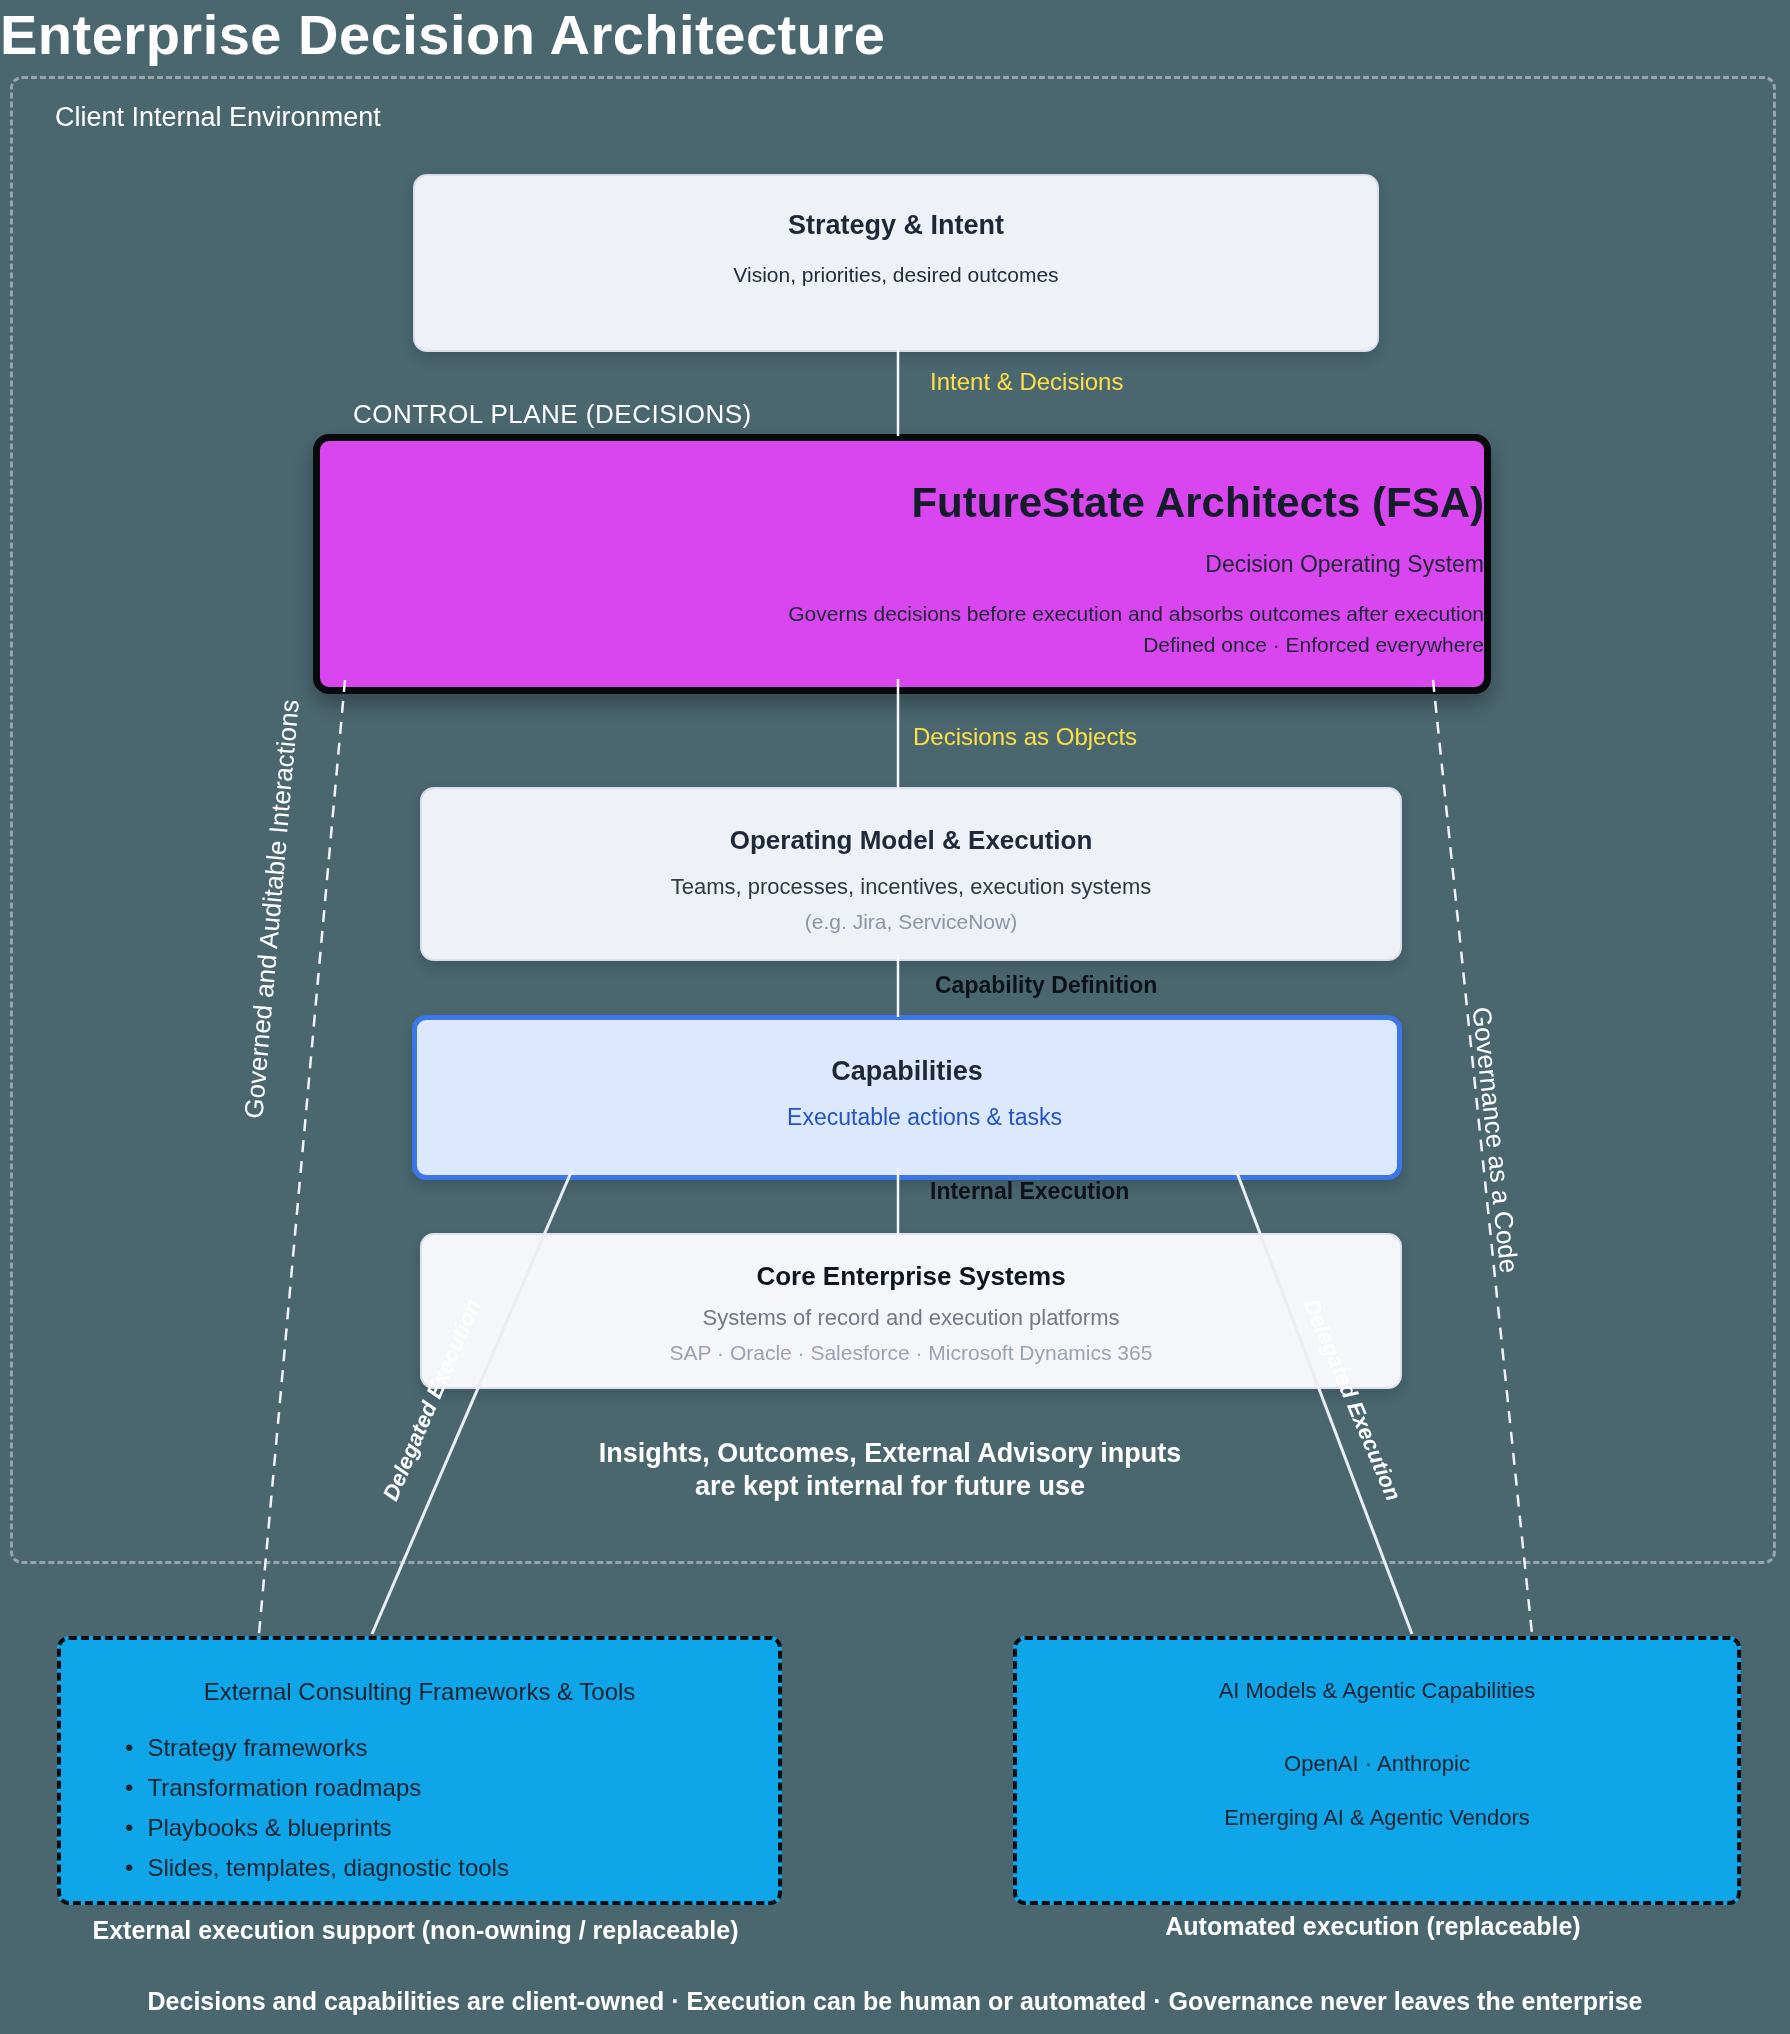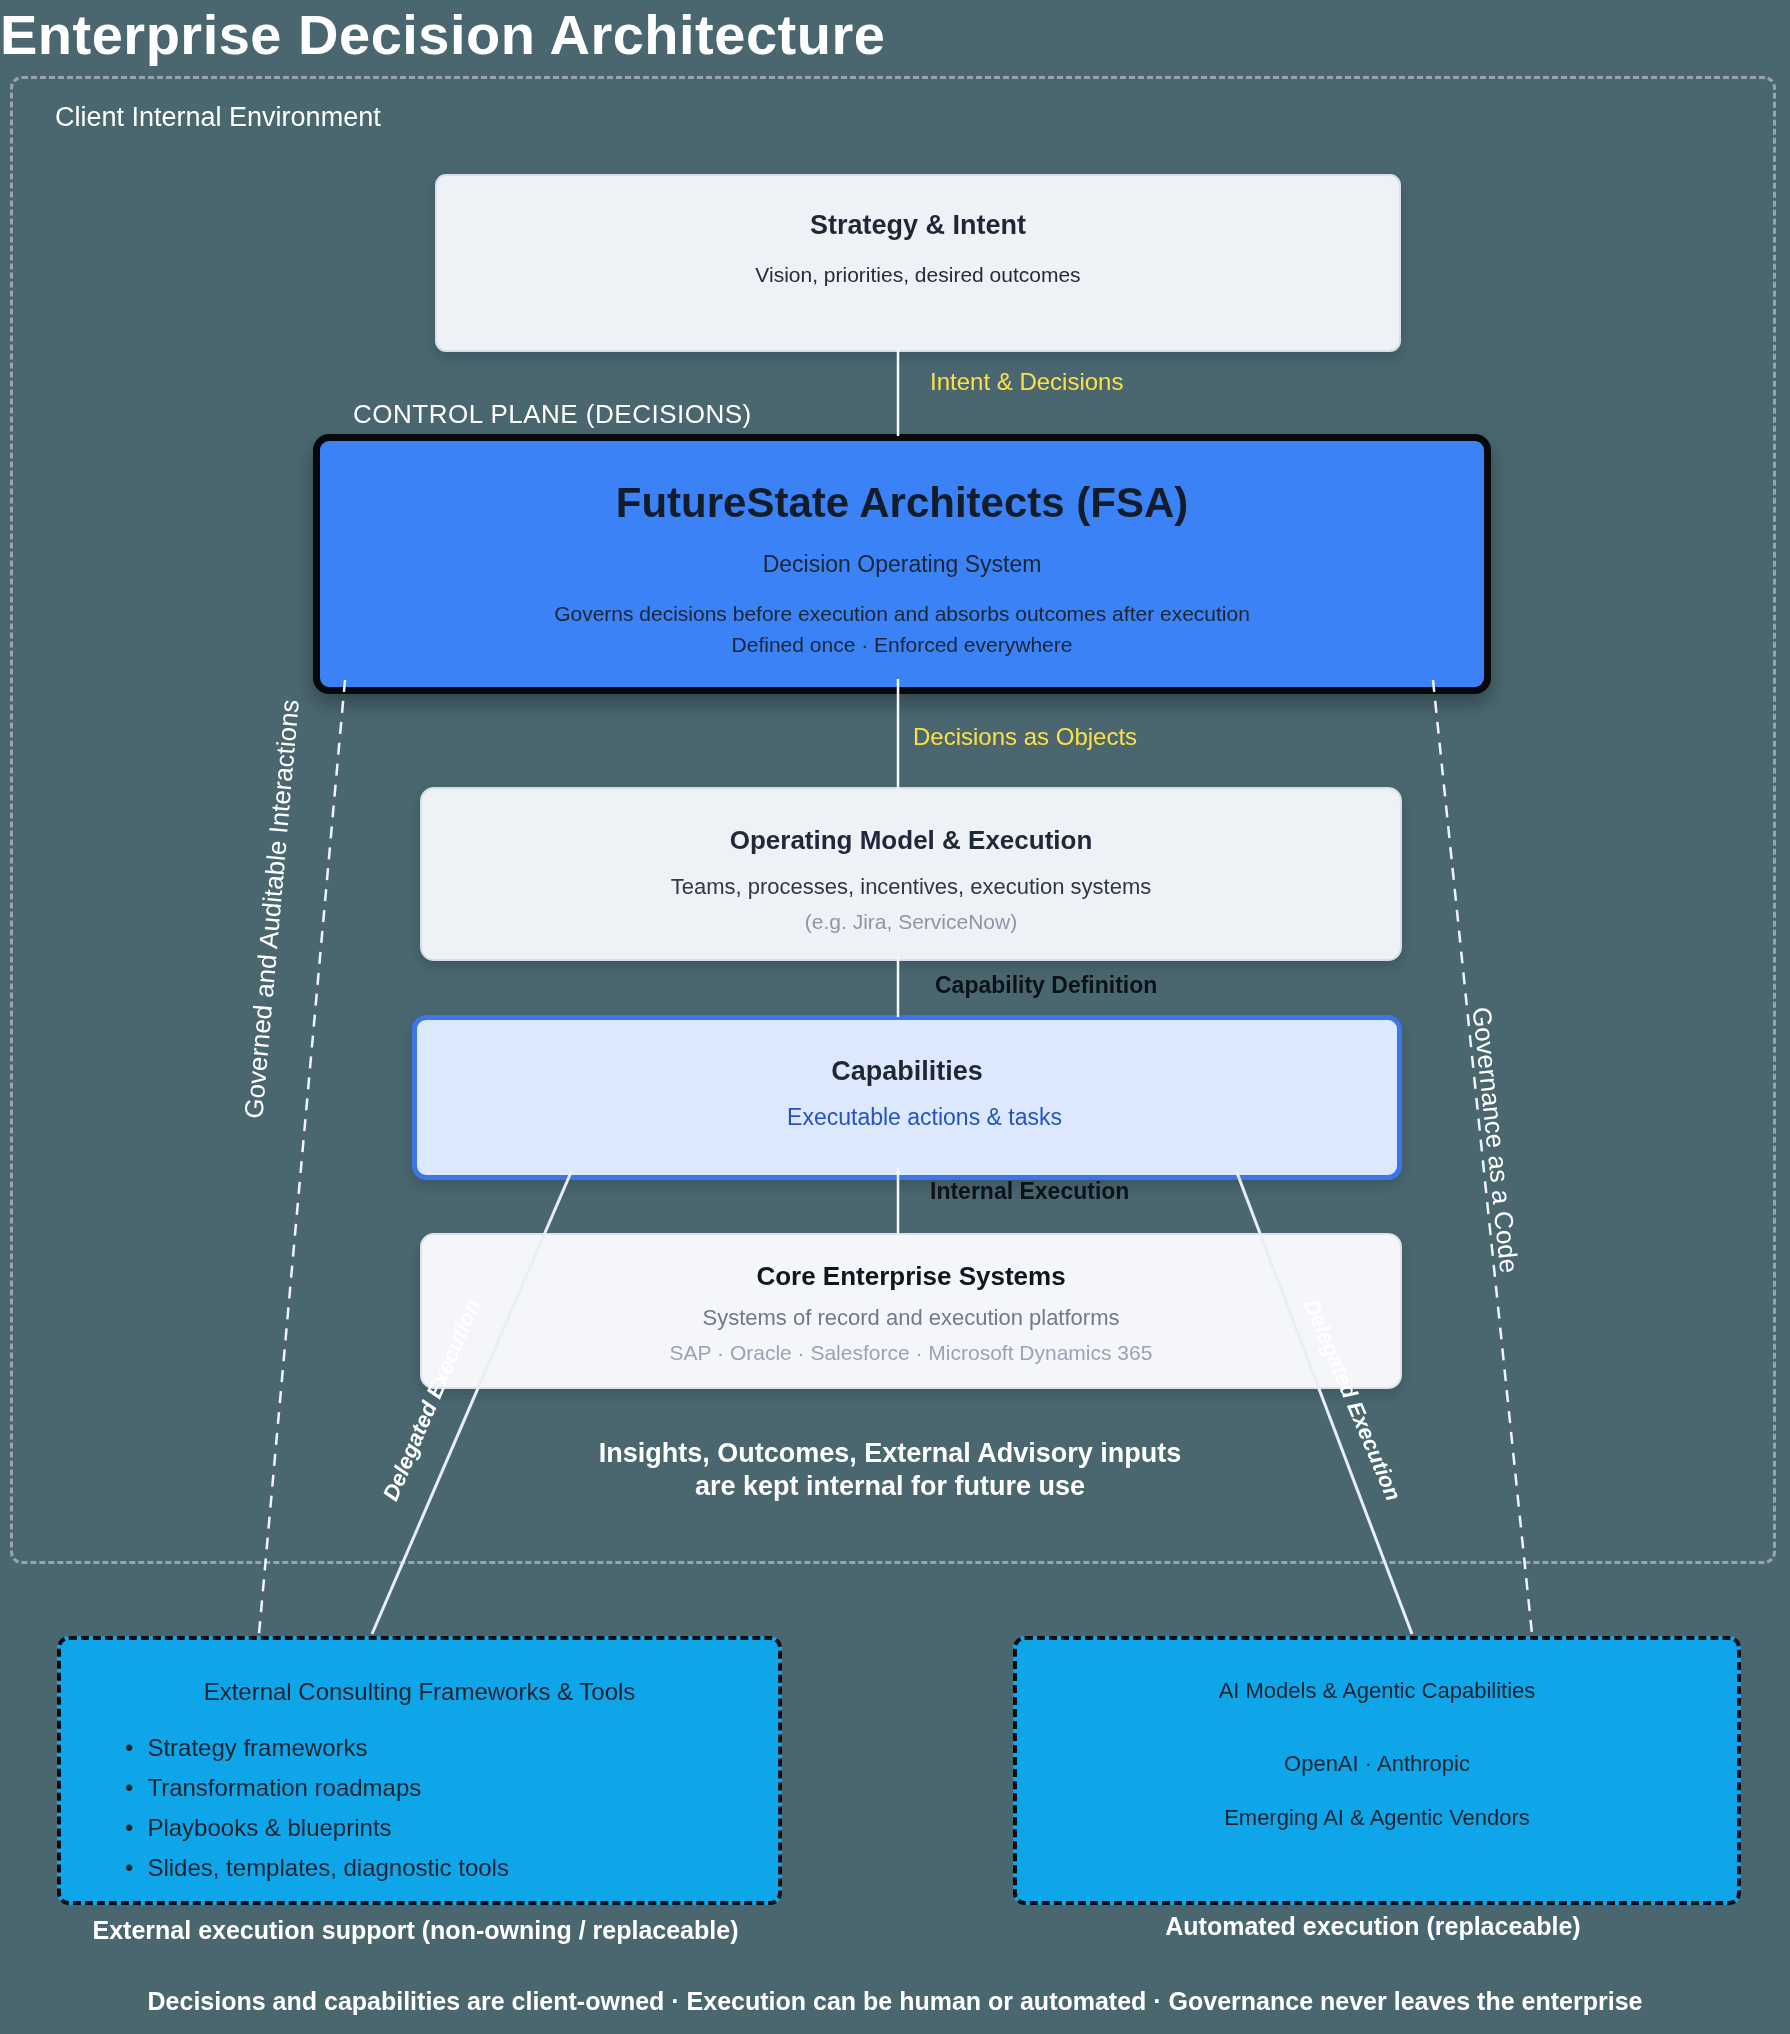--- a/index.html
+++ b/index.html
@@ -17,26 +17,26 @@
     border:3px dashed #98a4ad;border-radius:12px;
   }
   .env-label{
     position:absolute;left:55px;top:102px;color:#ffffff;font-size:27px;font-weight:400;
   }
   .node{
     position:absolute;border-radius:14px;z-index:5;
     box-shadow:0 6px 14px rgba(15,23,42,0.20);
   }
   .node-light{background:#eef1f6;border:2px solid #d9dee8;}
-  .node-strategy{left:435px;top:174px;width:962px;height:174px;text-align:center;border-radius:11px;}
+  .node-strategy{left:413px;top:174px;width:962px;height:174px;text-align:center;}
   .node-strategy .t{margin-top:34px;font-size:27px;font-weight:700;color:#1e2736;}
   .node-strategy .s{margin-top:22px;font-size:21px;color:#232c3a;}
   .node-fsa{
-    left:313px;top:434px;width:1164px;height:246px;text-align:center;
-    background:#3b82f6;border:7px solid #07090d;border-radius:16px;
+    left:313px;top:434px;width:1164px;height:246px;text-align:right;
+    background:#d946ef;border:7px solid #07090d;border-radius:16px;
     box-shadow:0 10px 20px rgba(0,0,0,0.30);
   }
   .node-fsa .t{margin-top:38px;font-size:42px;font-weight:700;color:#141c29;}
   .node-fsa .s{margin-top:24px;font-size:23px;color:#1d2634;}
   .node-fsa .g{margin-top:24px;font-size:21px;color:#1d2634;}
   .node-fsa .d{margin-top:7px;font-size:21px;color:#1d2634;}
   .node-operating{left:420px;top:787px;width:978px;height:170px;text-align:center;background:#eef1f6;border:2px solid #d9dee8;}
   .node-operating .t{margin-top:36px;font-size:26px;font-weight:700;color:#20293a;}
   .node-operating .s{margin-top:18px;font-size:22px;color:#2f3845;}
   .node-operating .n{margin-top:10px;font-size:21px;color:#8d96a4;}

